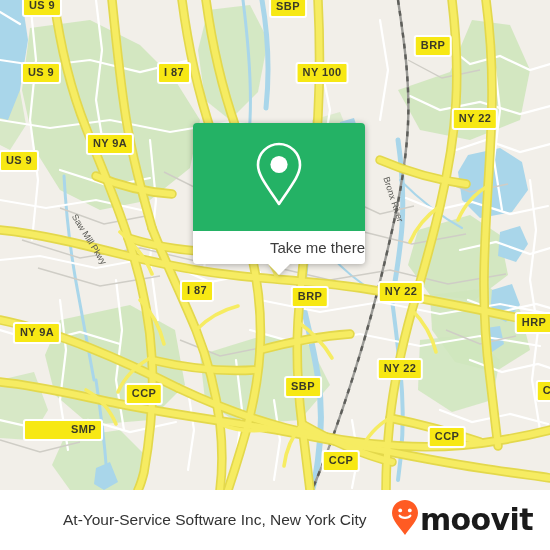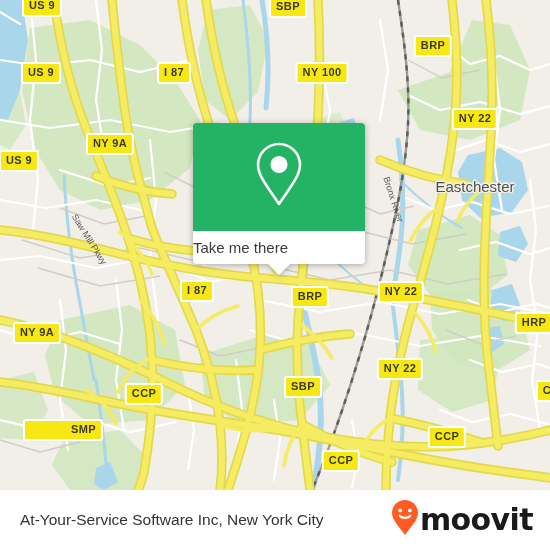--- a/index.html
+++ b/index.html
@@ -92,21 +92,21 @@
     display: flex;
     align-items: center;
     justify-content: center;
   }
   #popup-footer {
     height: 33px;
     background: #ffffff;
     border-radius: 0 0 4px 4px;
     display: flex;
     align-items: center;
-    justify-content: flex-start;
+    justify-content: flex-end;
     position: relative;
   }
   #popup-footer-label {
     color: #3c3c3c;
     font-size: 15px;
     font-family: "Liberation Sans", sans-serif;
   }
   #popup-tail {
     position: absolute;
     left: 50%;
@@ -144,20 +144,21 @@
     align-items: center;
     justify-content: space-between;
     box-sizing: border-box;
     padding: 0 17px 0 20px;
   }
   #footer-title {
     color: #333333;
     font-size: 15.5px;
     white-space: nowrap;
     font-family: "Liberation Sans", sans-serif;
+    margin-left: 43px;
   }
   #brand {
     display: flex;
     align-items: center;
     gap: 0;
   }
   #brand-text {
     color: #1a1a1a;
     font-size: 30px;
     font-weight: bold;
@@ -342,21 +343,20 @@
           <path d="M220,424 C234,430 250,432 266,430"></path>
           <path d="M488,186 C474,194 464,206 458,220"></path>
           <path d="M302,424 C292,436 286,450 284,466"></path>
         </g>
       </g>
     </svg>
 
     <div class="street-label" style="left:74px; top:210px; transform: rotate(58deg);">Saw Mill Pkwy</div>
     <div class="street-label" style="left:386px; top:172px; transform: rotate(72deg);">Bronx River</div>
 
-    <div class="place-label" style="left:475px; top:186px;">Eastchester</div>
 
     <div class="shield" style="left:42px;  top:6px;">US 9</div>
     <div class="shield" style="left:288px; top:7px;">SBP</div>
     <div class="shield" style="left:433px; top:46px;">BRP</div>
     <div class="shield" style="left:41px;  top:73px;">US 9</div>
     <div class="shield" style="left:174px; top:73px;">I 87</div>
     <div class="shield" style="left:322px; top:73px;">NY 100</div>
     <div class="shield" style="left:475px; top:119px;">NY 22</div>
     <div class="shield" style="left:110px; top:144px;">NY 9A</div>
     <div class="shield" style="left:19px;  top:161px;">US 9</div>

